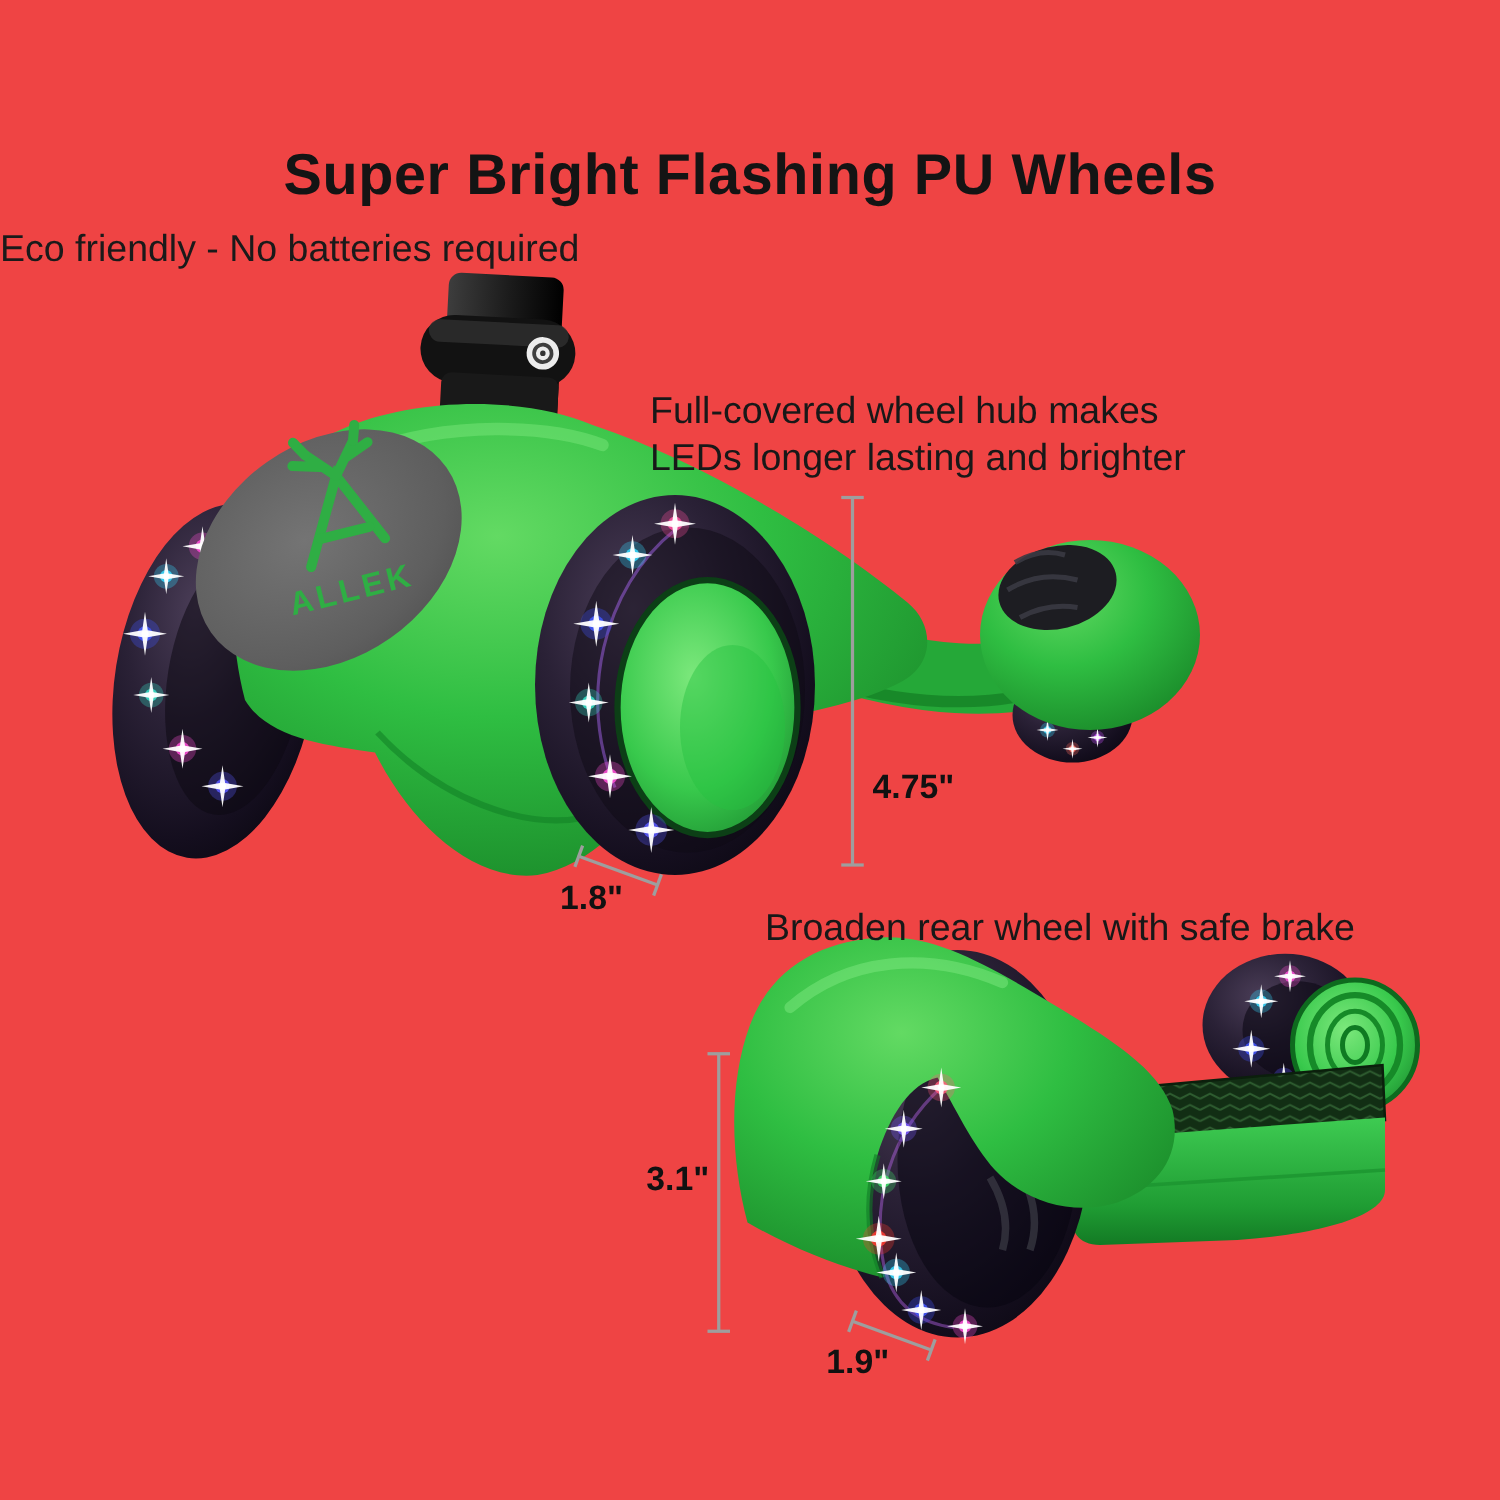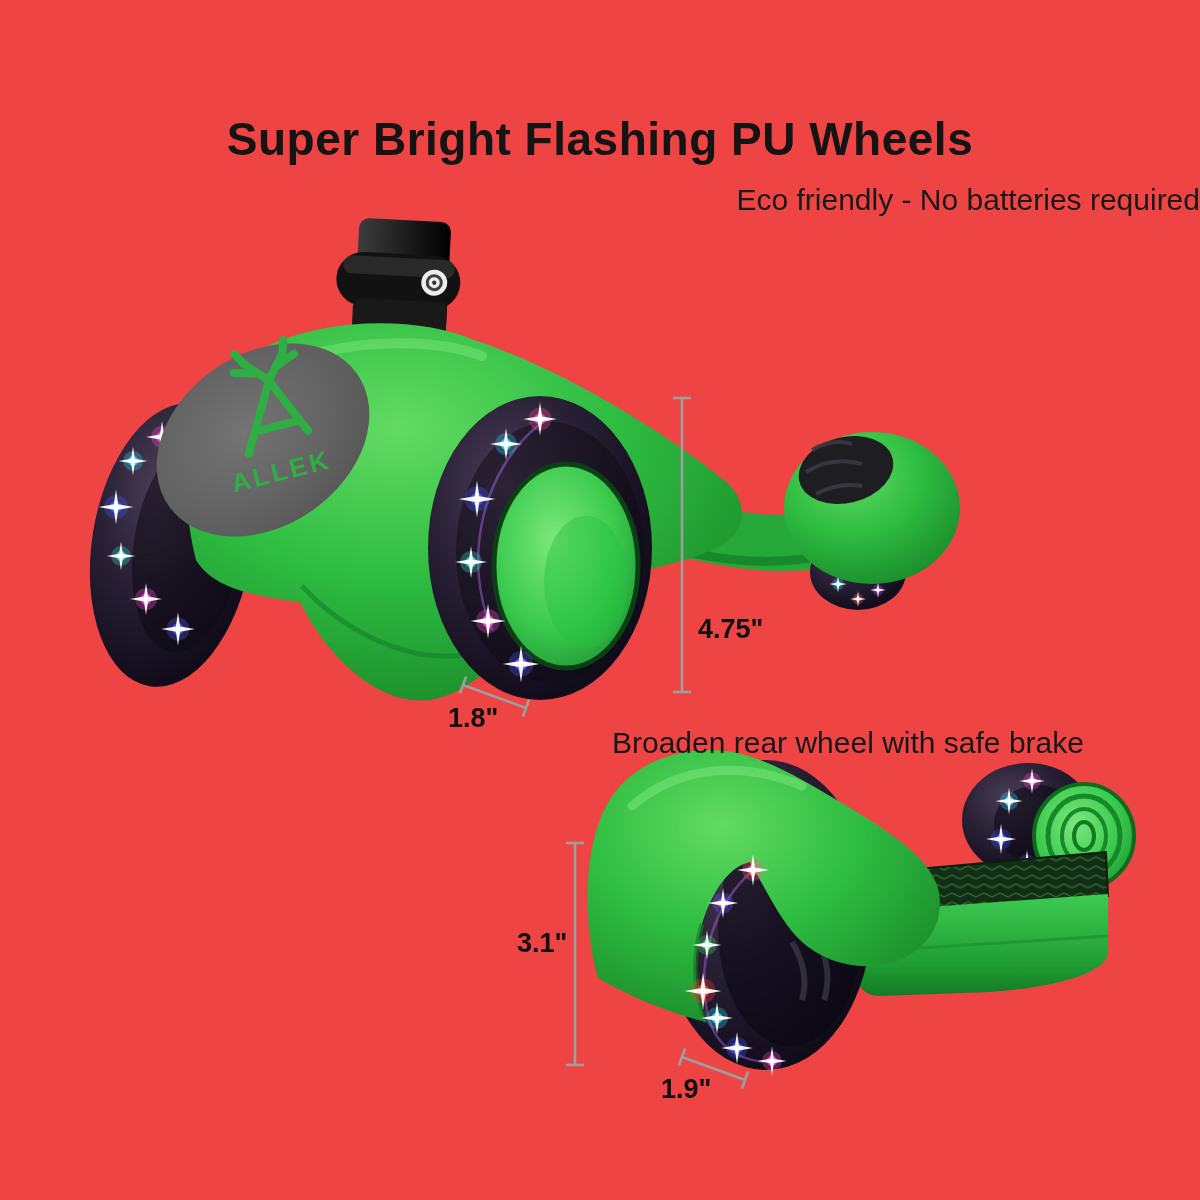--- a/index.html
+++ b/index.html
@@ -6,21 +6,21 @@
   .canvas{
     position:relative;width:1200px;height:1200px;background:#ef4444;overflow:hidden;
     font-family:"Liberation Sans",sans-serif;color:#161616;
   }
   .art{position:absolute;left:0;top:0;width:1200px;height:1200px;}
   .page-title{
     position:absolute;left:0;top:112px;width:1200px;margin:0;text-align:center;
     font-size:46px;font-weight:700;letter-spacing:.5px;color:#141414;
   }
   .page-subtitle{
-    position:absolute;left:0;top:183px;width:1200px;text-align:right;
+    position:absolute;left:0;top:183px;width:1200px;text-align:left;
     font-size:30px;font-weight:400;color:#1a1a1a;
   }
   .note{position:absolute;font-size:30px;color:#181818;line-height:38px;}
   .note-hub{left:520px;top:310px;text-align:left;}
   .note-rear{left:612px;top:724px;width:500px;text-align:left;}
   .dim-label{position:absolute;font-size:27px;font-weight:700;color:#111;}
   .lbl-475{left:698px;top:614px;}
   .lbl-18{left:448px;top:703px;}
   .lbl-31{left:517px;top:928px;}
   .lbl-19{left:661px;top:1074px;}
@@ -225,20 +225,24 @@
       <line x1="566" y1="843" x2="584" y2="843"></line>
       <line x1="566" y1="1065" x2="584" y2="1065"></line>
     </g>
     <g stroke="#9e9e9e" stroke-width="2.6">
       <line x1="682" y1="1057" x2="745" y2="1080"></line>
       <line x1="685.1" y1="1048.5" x2="678.9" y2="1065.5"></line>
       <line x1="748.1" y1="1071.5" x2="741.9" y2="1088.5"></line>
     </g>
   </svg>
 
+  <div class="note note-hub">
+    <div>Full-covered wheel hub makes</div>
+    <div>LEDs longer lasting and brighter</div>
+  </div>
   <div class="note note-rear">Broaden rear wheel with safe brake</div>
 
   <div class="dim-label lbl-475">4.75"</div>
   <div class="dim-label lbl-18">1.8"</div>
   <div class="dim-label lbl-31">3.1"</div>
   <div class="dim-label lbl-19">1.9"</div>
 
 </div>
 
 </body></html>

